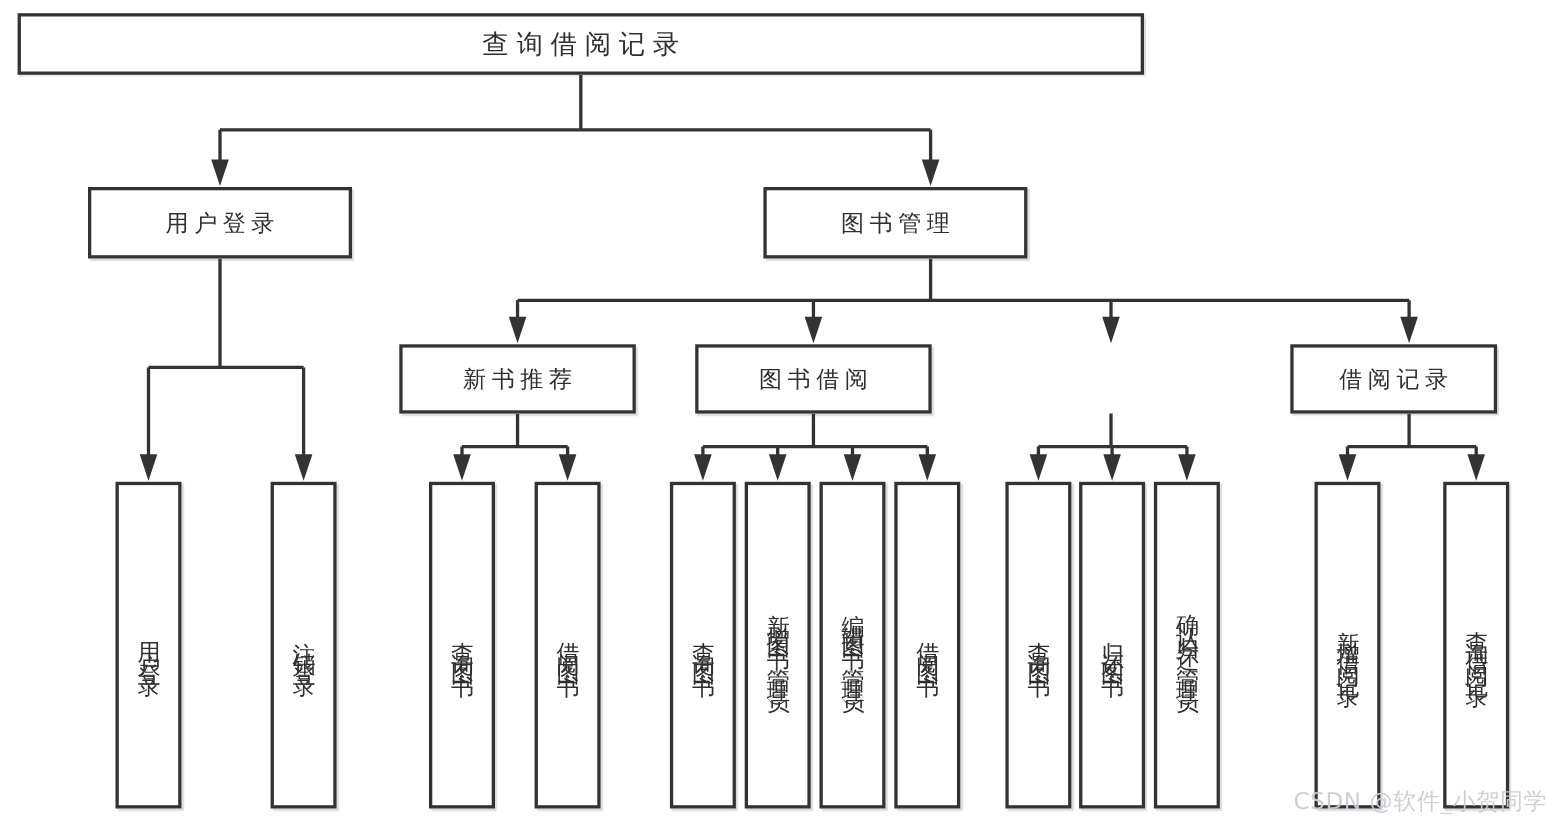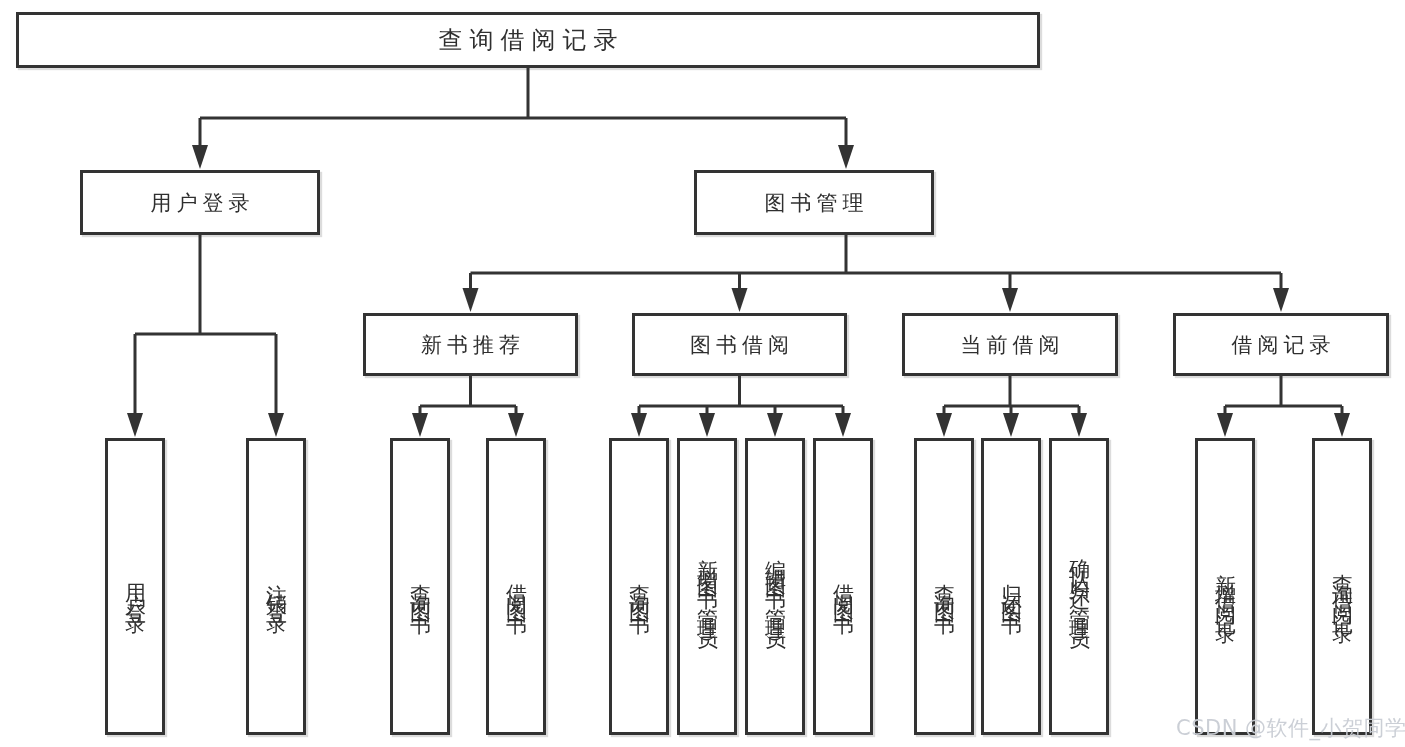--- a/index.html
+++ b/index.html
@@ -97,24 +97,21 @@
     </div>
     <div class="node h" style="left: 694px; top: 170px; width: 240px; height: 65px; border-color: rgb(51, 51, 51); background: rgb(255, 255, 255);">
       <span class="label" style="color: rgb(47, 47, 47);">图书管理</span>
     </div>
     <div class="node h" style="left: 632px; top: 313px; width: 215px; height: 63px; border-color: rgb(51, 51, 51); background: rgb(255, 255, 255);">
       <span class="label" style="color: rgb(47, 47, 47);">图书借阅</span>
     </div>
     <div class="node h" style="left: 363px; top: 313px; width: 215px; height: 63px; border-color: rgb(51, 51, 51); background: rgb(255, 255, 255);">
       <span class="label" style="color: rgb(47, 47, 47);">新书推荐</span>
     </div>
-    <div class="node h" style="left: 902px; top: 313px; width: 216px; height: 63px; border-color: rgb(51, 51, 51); background: rgb(255, 255, 255);">
-      <span class="label" style="color: rgb(47, 47, 47);">当前借阅</span>
-    </div>
-    <div class="node h" style="left: 1173px; top: 313px; width: 216px; height: 63px; border-color: rgb(51, 51, 51); background: rgb(255, 255, 255);">
+    <div class="node h" style="left: 1173px; top: 313px; width: 188px; height: 63px; border-color: rgb(51, 51, 51); background: rgb(255, 255, 255);">
       <span class="label" style="color: rgb(47, 47, 47);">借阅记录</span>
     </div>
     <div class="node v" style="left: 105px; top: 438px; width: 60px; height: 297px; border-color: rgb(51, 51, 51); background: rgb(255, 255, 255);">
       <span class="label" style="color: rgb(47, 47, 47);">用户登录</span>
     </div>
     <div class="node v" style="left: 246px; top: 438px; width: 60px; height: 297px; border-color: rgb(51, 51, 51); background: rgb(255, 255, 255);">
       <span class="label" style="color: rgb(47, 47, 47);">注销登录</span>
     </div>
     <div class="node v" style="left: 390px; top: 438px; width: 60px; height: 297px; border-color: rgb(51, 51, 51); background: rgb(255, 255, 255);">
       <span class="label" style="color: rgb(47, 47, 47);">查询图书</span>

